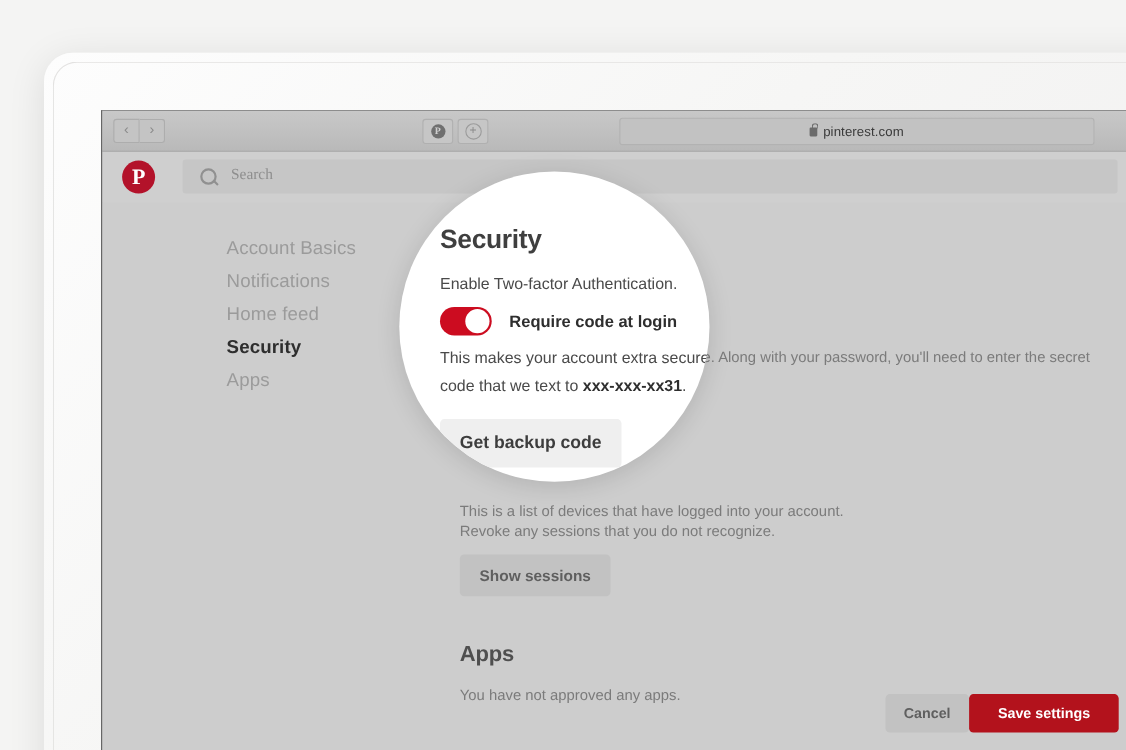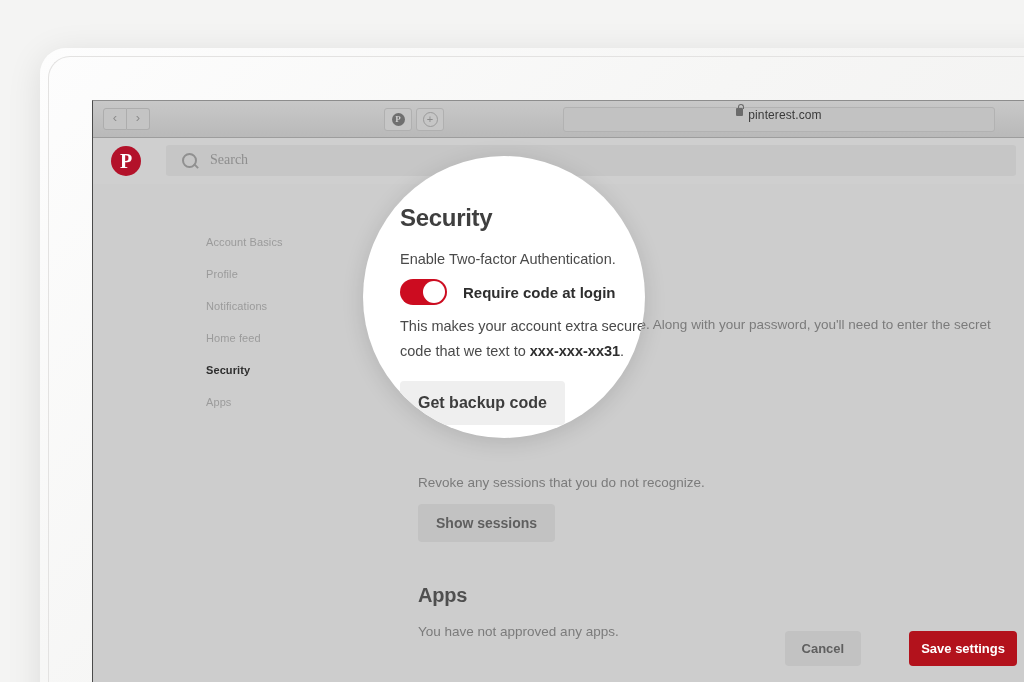--- a/index.html
+++ b/index.html
@@ -97,21 +97,21 @@
     font-size: 11px; line-height: 12px; text-align: center;
   }
 
   .url-field {
     position: absolute;
     left: 470px; top: 6px;
     width: 430px; height: 23px;
     background: #c2c2c2;
     border: 1px solid #b2b2b2;
     border-radius: 3px;
-    display: flex; align-items: flex-start; justify-content: center;
+    display: flex; align-items: center; justify-content: center;
   }
   .lock-ico {
     width: 7px; height: 8px;
     background: #6b6b6b;
     border-radius: 1px;
     position: relative;
     margin-right: 5px;
   }
   .lock-ico::before {
     content: "";
@@ -183,25 +183,24 @@
     height: 518px;
     background: #cdcdcd;
   }
 
   .sidebar {
     position: absolute;
     left: 113px; top: 32px;
     width: 180px;
   }
   .side-item {
-    font-size: 11px;
+    font-size: 17px;
     color: #9b9b9b;
     margin-bottom: 10px;
     letter-spacing: 0.1px;
-    margin-top: 20px;
   }
   .side-item.active {
     color: #2e2e2e;
     font-weight: bold;
   }
 
   .content {
     position: absolute;
     left: 325px; top: 28px;
     width: 580px;
@@ -271,23 +270,22 @@
     border: none; border-radius: 4px;
     font-size: 13px; font-weight: bold;
     padding: 10px 17px;
     font-family: "Liberation Sans", sans-serif;
   }
   .btn-save {
     background: #b3121c;
     color: #ffffff;
     border: none; border-radius: 4px;
     font-size: 13px; font-weight: bold;
-    padding: 10px 12px;
+    padding: 10px 26px;
     font-family: "Liberation Sans", sans-serif;
-    margin-left: 48px;
   }
 
   
   .magnifier {
     position: absolute;
     left: 363px; top: 156px;
     width: 282px; height: 282px;
     border-radius: 50%;
     background: #ffffff;
     box-shadow: 0 4px 22px rgba(0,0,0,0.13);
@@ -387,21 +385,20 @@
       <div class="search-box">
         <span class="search-ico"></span>
         <span class="search-ph">Search</span>
       </div>
     </div>
 
     <div class="page-body">
 
       <div class="sidebar">
         <div class="side-item">Account Basics</div>
-        <div class="side-item">Profile</div>
         <div class="side-item">Notifications</div>
         <div class="side-item">Home feed</div>
         <div class="side-item active">Security</div>
         <div class="side-item">Apps</div>
       </div>
 
       <div class="content">
 
         <h2 class="sect-title">Security</h2>
 
@@ -417,21 +414,21 @@
         <p class="body-text">
           <span>This makes your account extra secure. Along with your password, you'll need to enter the secret</span><br>
           <span>code that we text to </span><b>xxx-xxx-xx31</b><span>.</span>
         </p>
 
         <button class="gbtn">Get backup code</button>
 
         <div class="spacer-sessions"></div>
 
         <p class="body-text">
-          <br>
+          <span>This is a list of devices that have logged into your account.</span><br>
           <span>Revoke any sessions that you do not recognize.</span>
         </p>
 
         <button class="gbtn">Show sessions</button>
 
         <h2 class="sect-title" style="margin-top:42px;">Apps</h2>
         <p class="body-text">You have not approved any apps.</p>
 
       </div>
 

